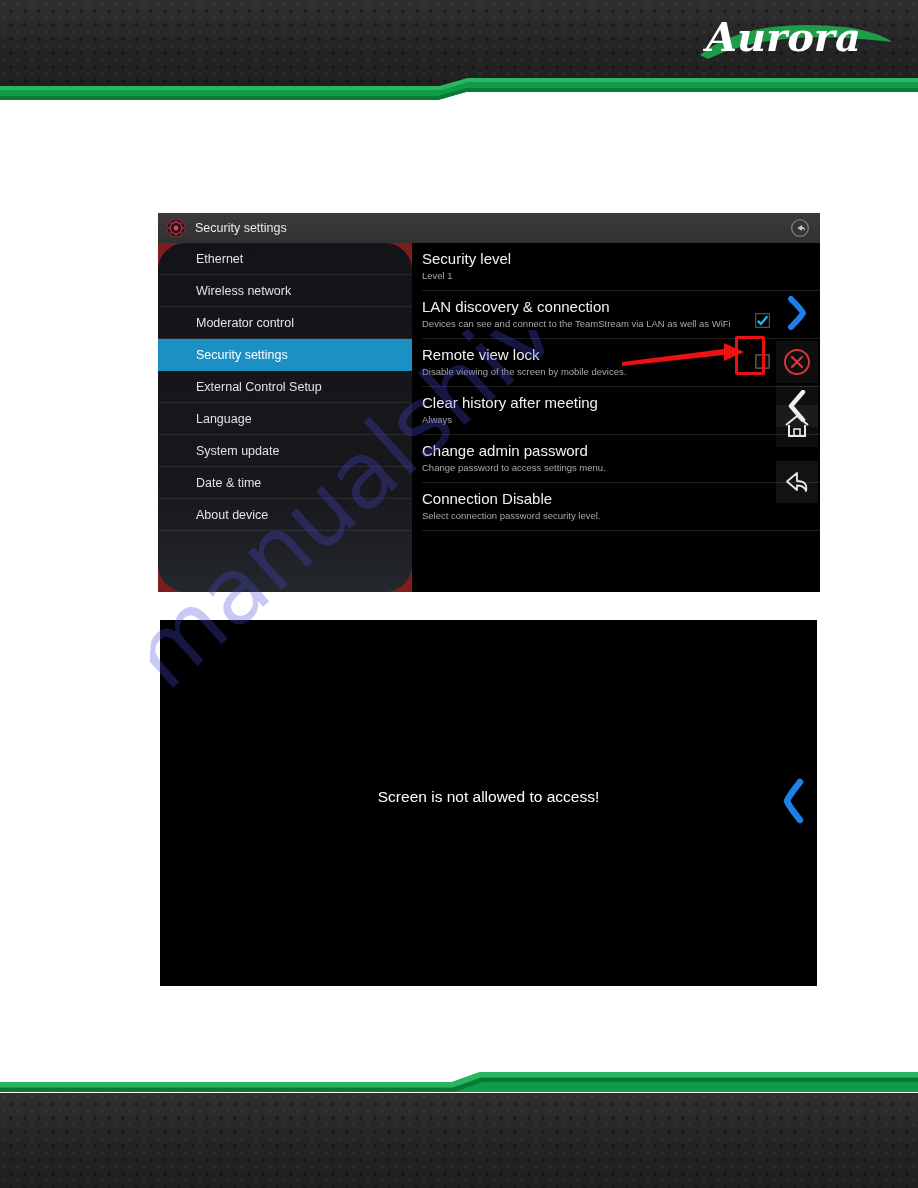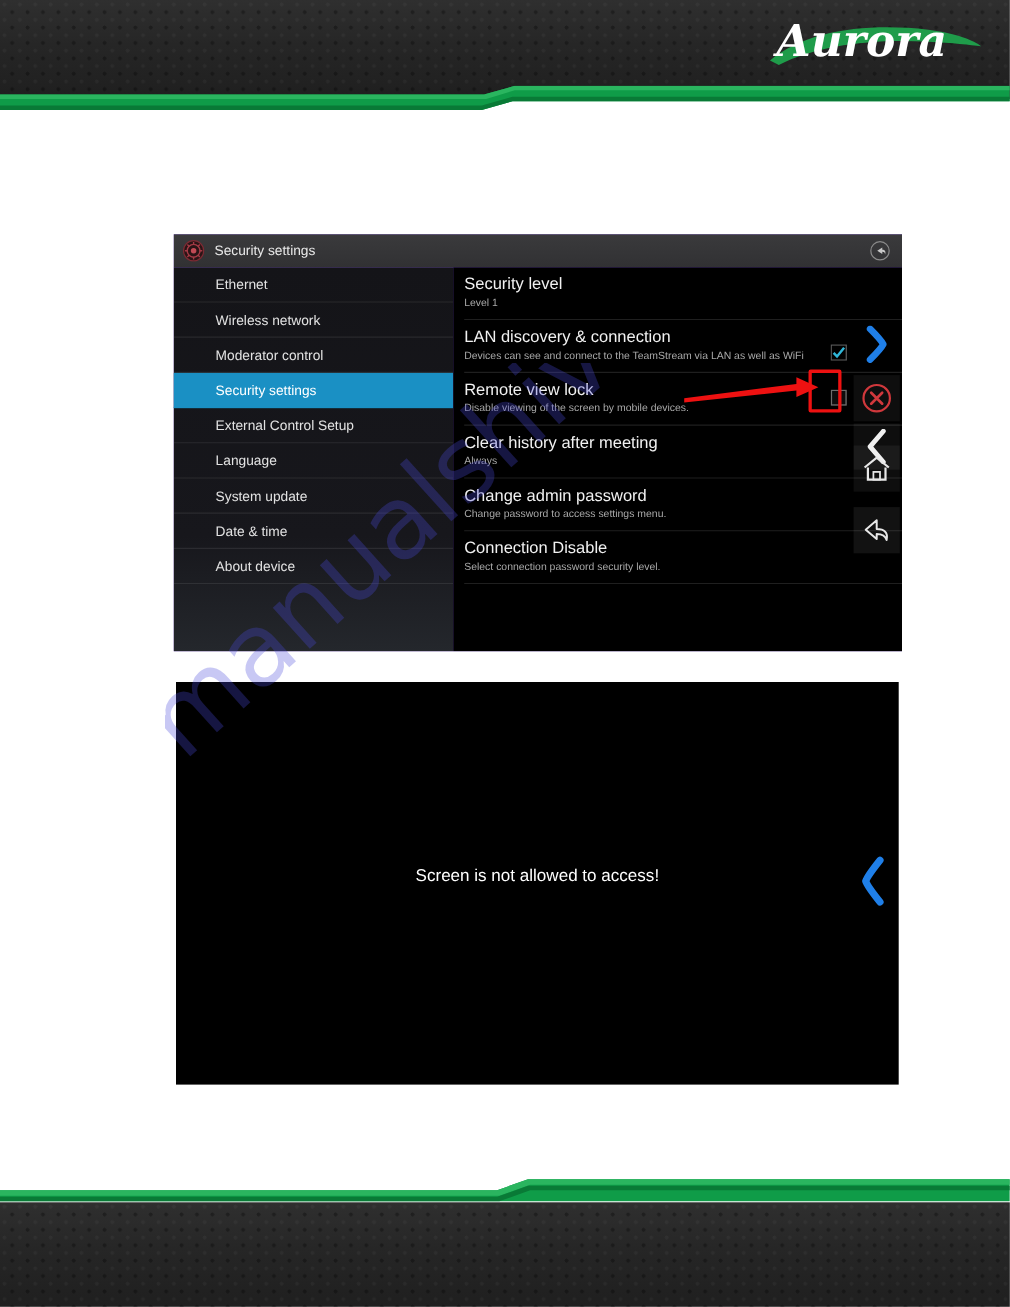--- a/index.html
+++ b/index.html
@@ -58,21 +58,21 @@
     transform:rotate(-42deg);
     transform-origin:0 0;
     white-space:nowrap;
     font-weight:400;
   }
 
   
   .settings-window {
     position:absolute; left:158px; top:213px;
     width:662px; height:379px;
-    background:#8b5cf6;
+    background:#7f1d1d;
     z-index:20;
   }
   .title-bar {
     height:30px; width:100%;
     background:linear-gradient(180deg,#3a3a3c 0%,#313133 100%);
     display:flex; align-items:center; padding:0 8px;
     position:relative;
   }
   .app-icon { width:20px; height:20px; flex:0 0 20px; }
   .title-text {
@@ -83,20 +83,21 @@
     position:absolute; right:10px; top:5px; width:20px; height:20px;
   }
 
   .window-body { display:flex; height:349px; }
 
   
   .sidebar {
     width:254px; flex:0 0 254px;
     background:linear-gradient(180deg,#141418 0%,#17171c 70%,#24272c 100%);
     padding-top:0;
+    border-radius:27px;
   }
   .side-item {
     height:32px; display:flex; align-items:center;
     padding-left:38px;
     color:#e2e2e2; font-size:12.5px;
     border-bottom:1px solid rgba(255,255,255,.085);
     background:transparent;
   }
   .side-item.active {
     background:#1a90c4;

